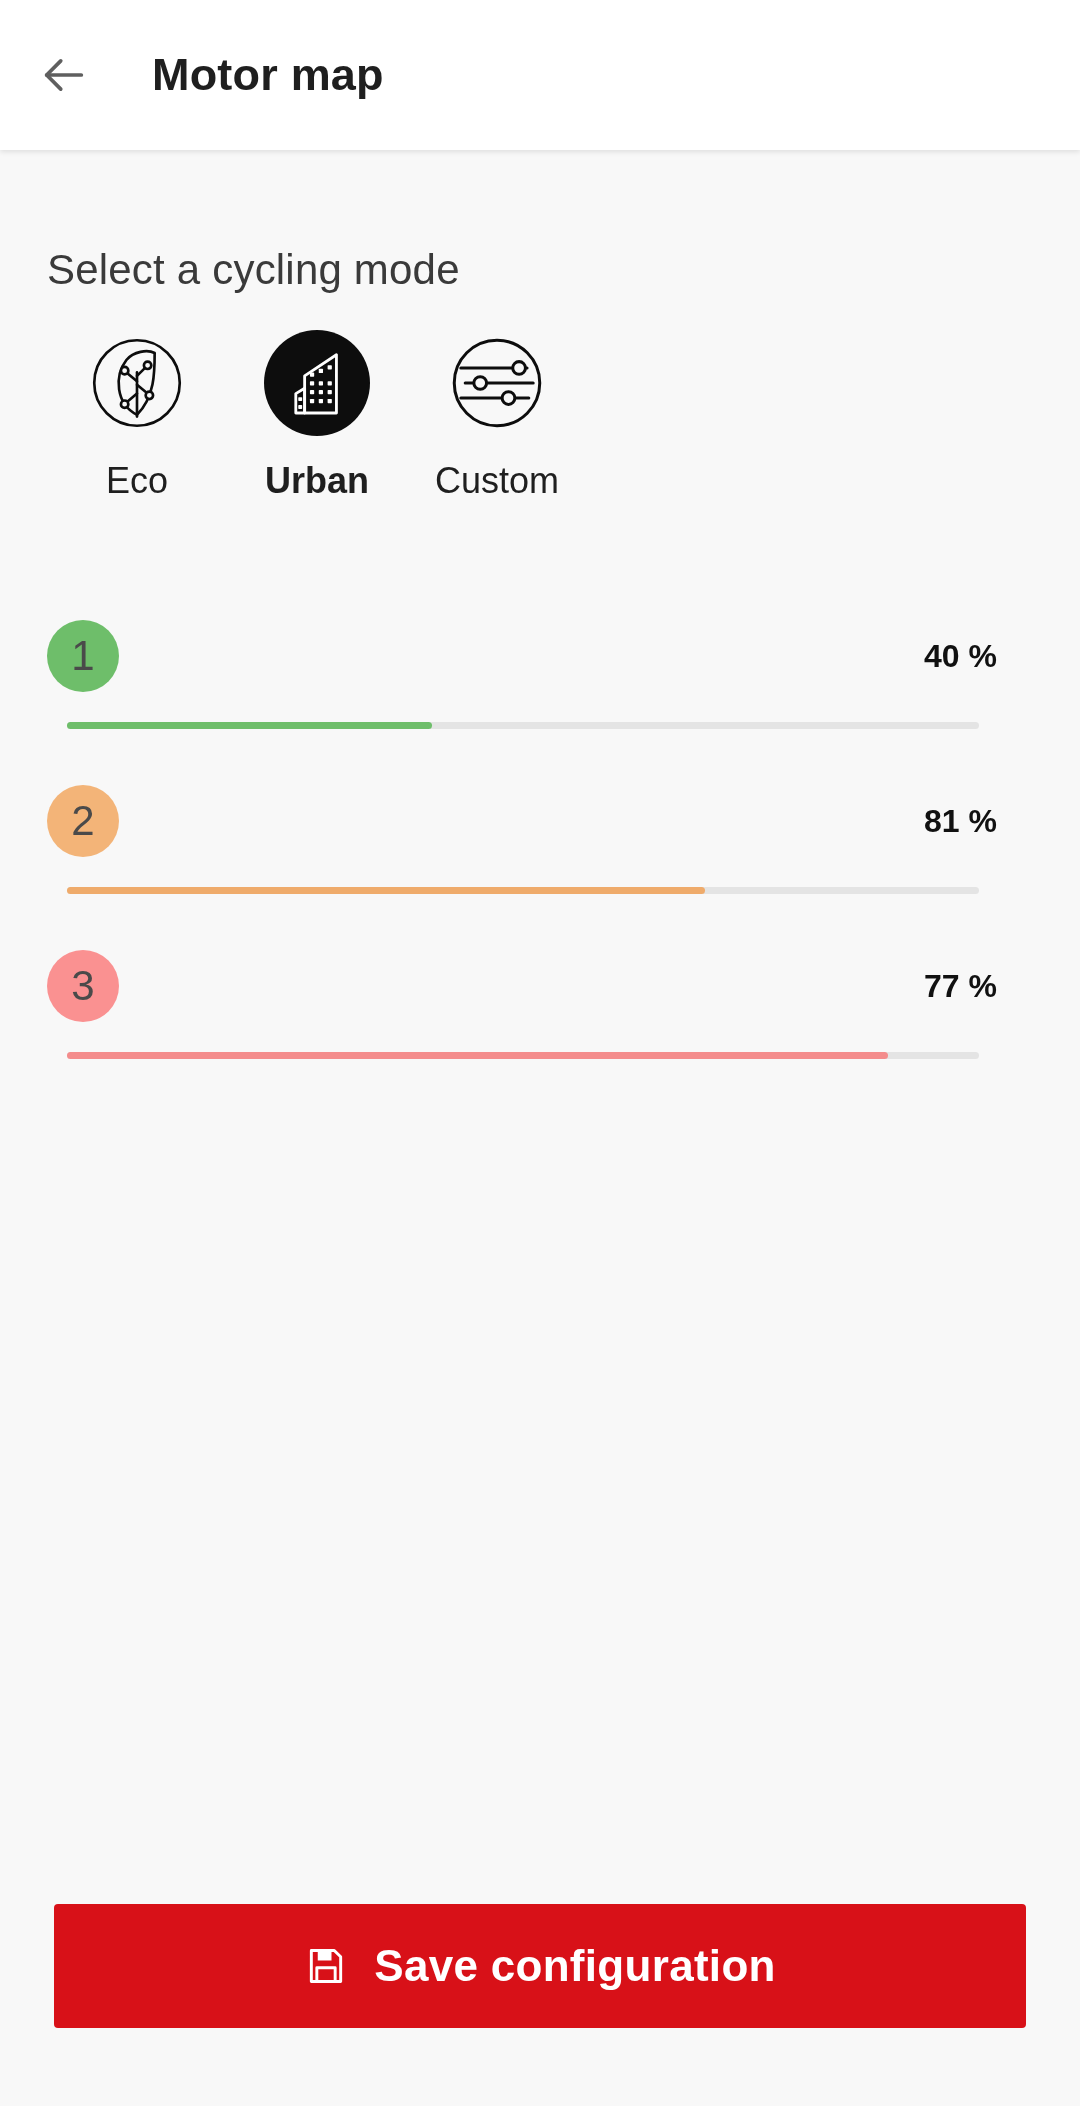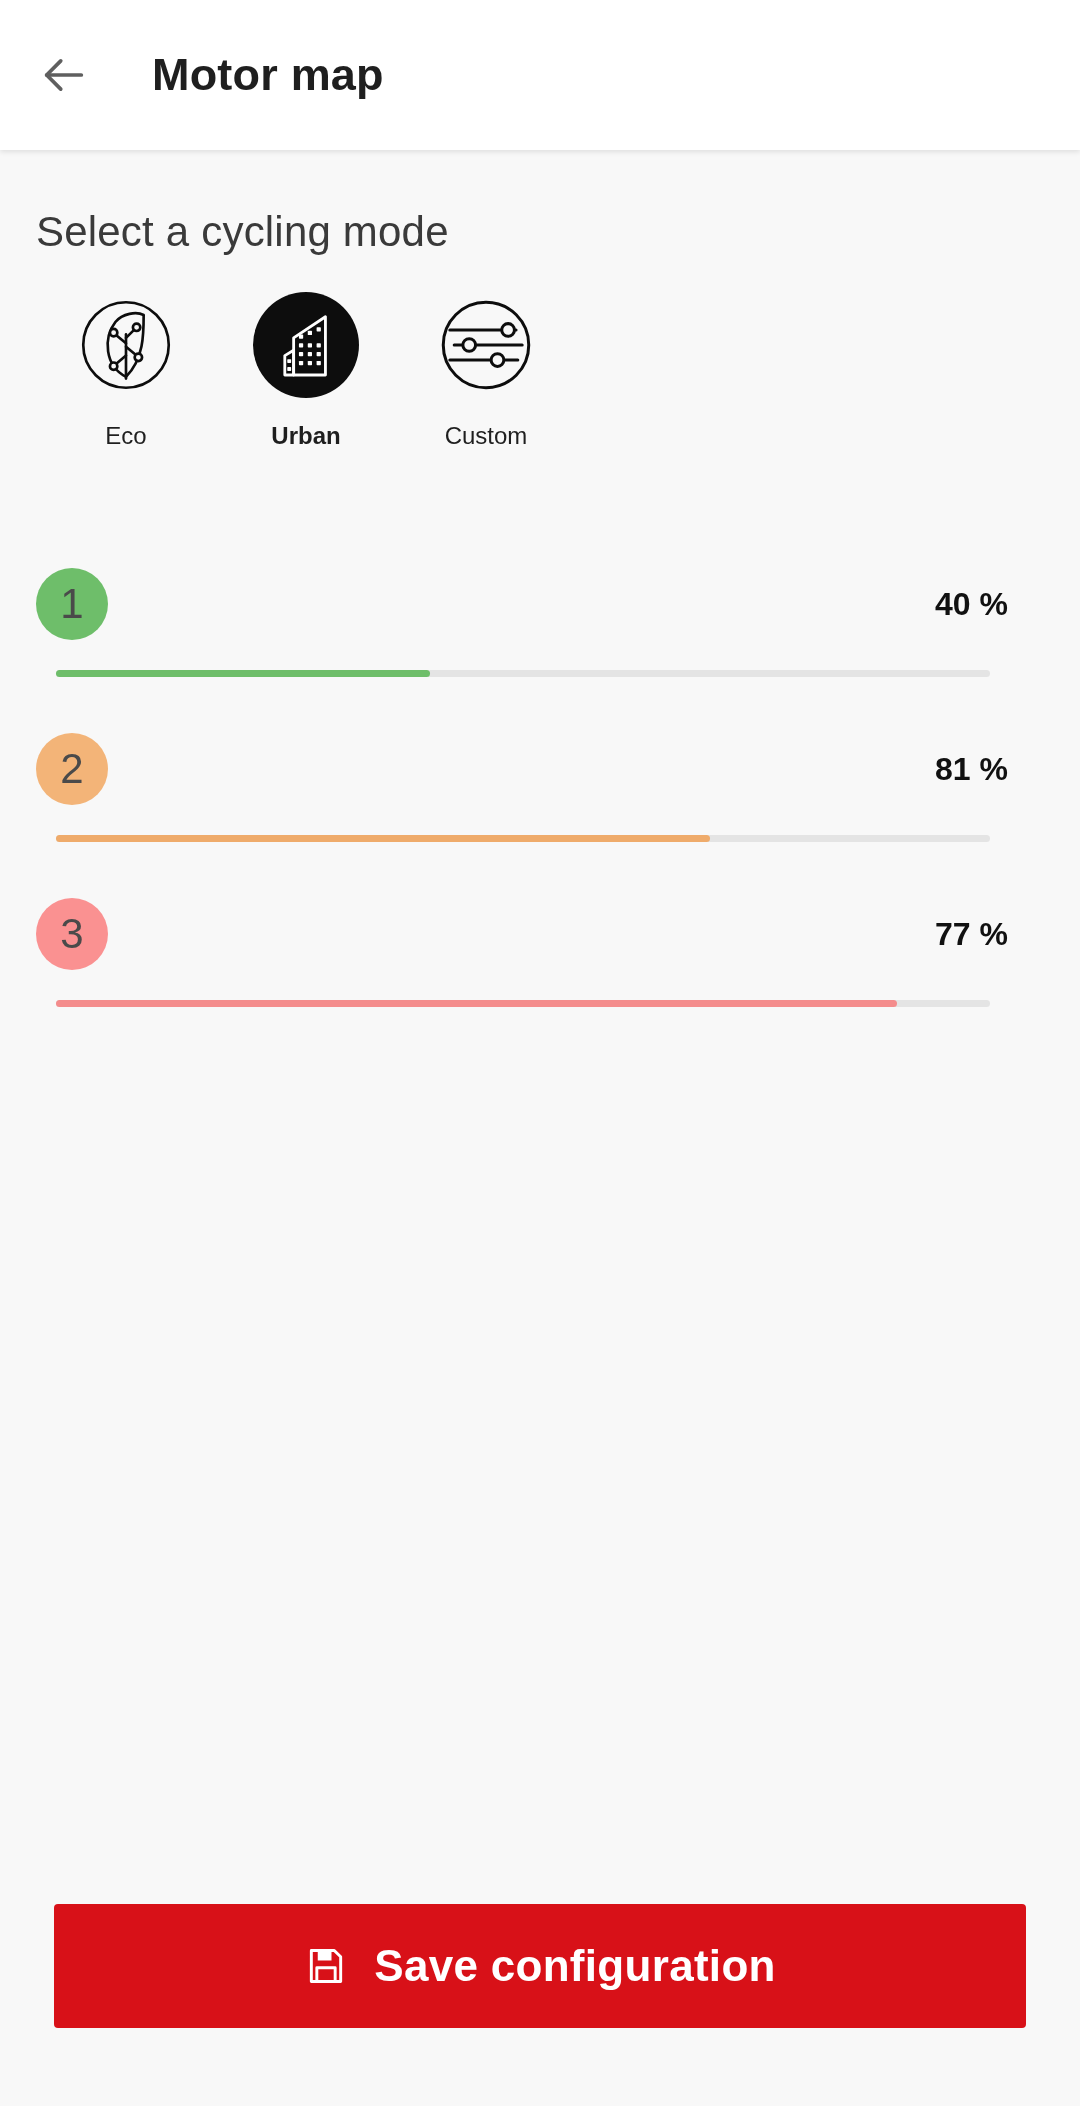--- a/index.html
+++ b/index.html
@@ -13,20 +13,21 @@
   }
 
   .screen {
     width: 1080px;
     height: 2106px;
     position: relative;
     display: flex;
     flex-direction: column;
     background: #f8f8f8;
     overflow: hidden;
+    gap: 38px;
   }
 
   
   .appbar {
     height: 150px;
     background: #ffffff;
     display: flex;
     align-items: center;
     flex: 0 0 auto;
     box-shadow: 0 2px 5px rgba(0,0,0,0.10);
@@ -52,21 +53,21 @@
     color: #1f1f1f;
     letter-spacing: 0.2px;
     margin-left: 40px;
   }
 
   
   .content {
     flex: 1 1 auto;
     display: flex;
     flex-direction: column;
-    padding: 0 36px;
+    padding: 0 47px;
     background: #f8f8f8;
   }
 
   .section-title {
     font-size: 42px;
     color: #3a3a3a;
     font-weight: 400;
     margin-top: 58px;
     margin-bottom: 0;
     letter-spacing: 0.2px;
@@ -96,21 +97,21 @@
     justify-content: center;
   }
   .mode-icon svg { display: block; }
 
   .mode-icon.selected {
     background: #0d0d0d;
   }
 
   .mode-label {
     margin-top: 24px;
-    font-size: 24px;
+    font-size: 36px;
     color: #1f1f1f;
     font-weight: 400;
   }
   .mode-label.selected { font-weight: 700; }
 
   
   .levels {
     margin-top: 118px;
   }
 

